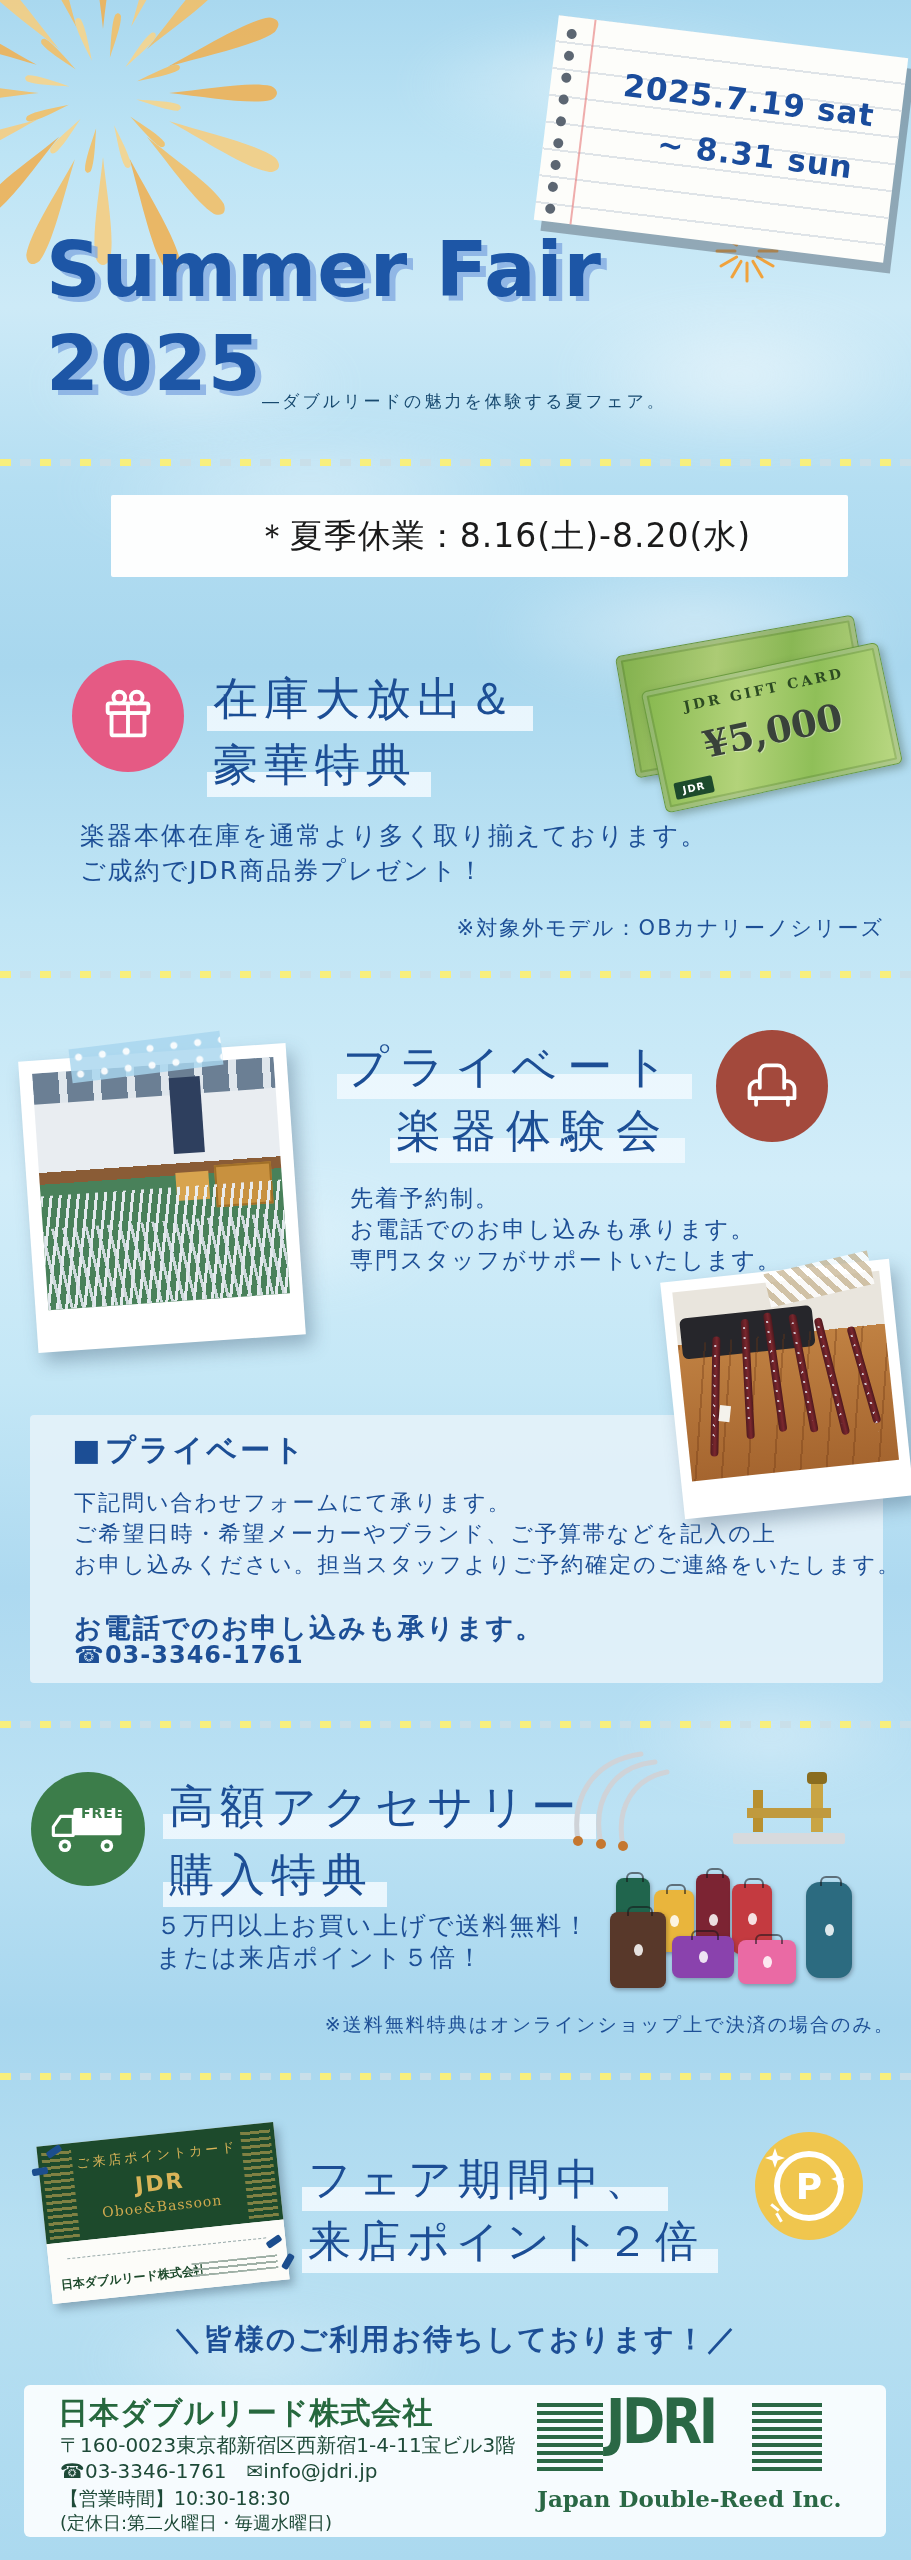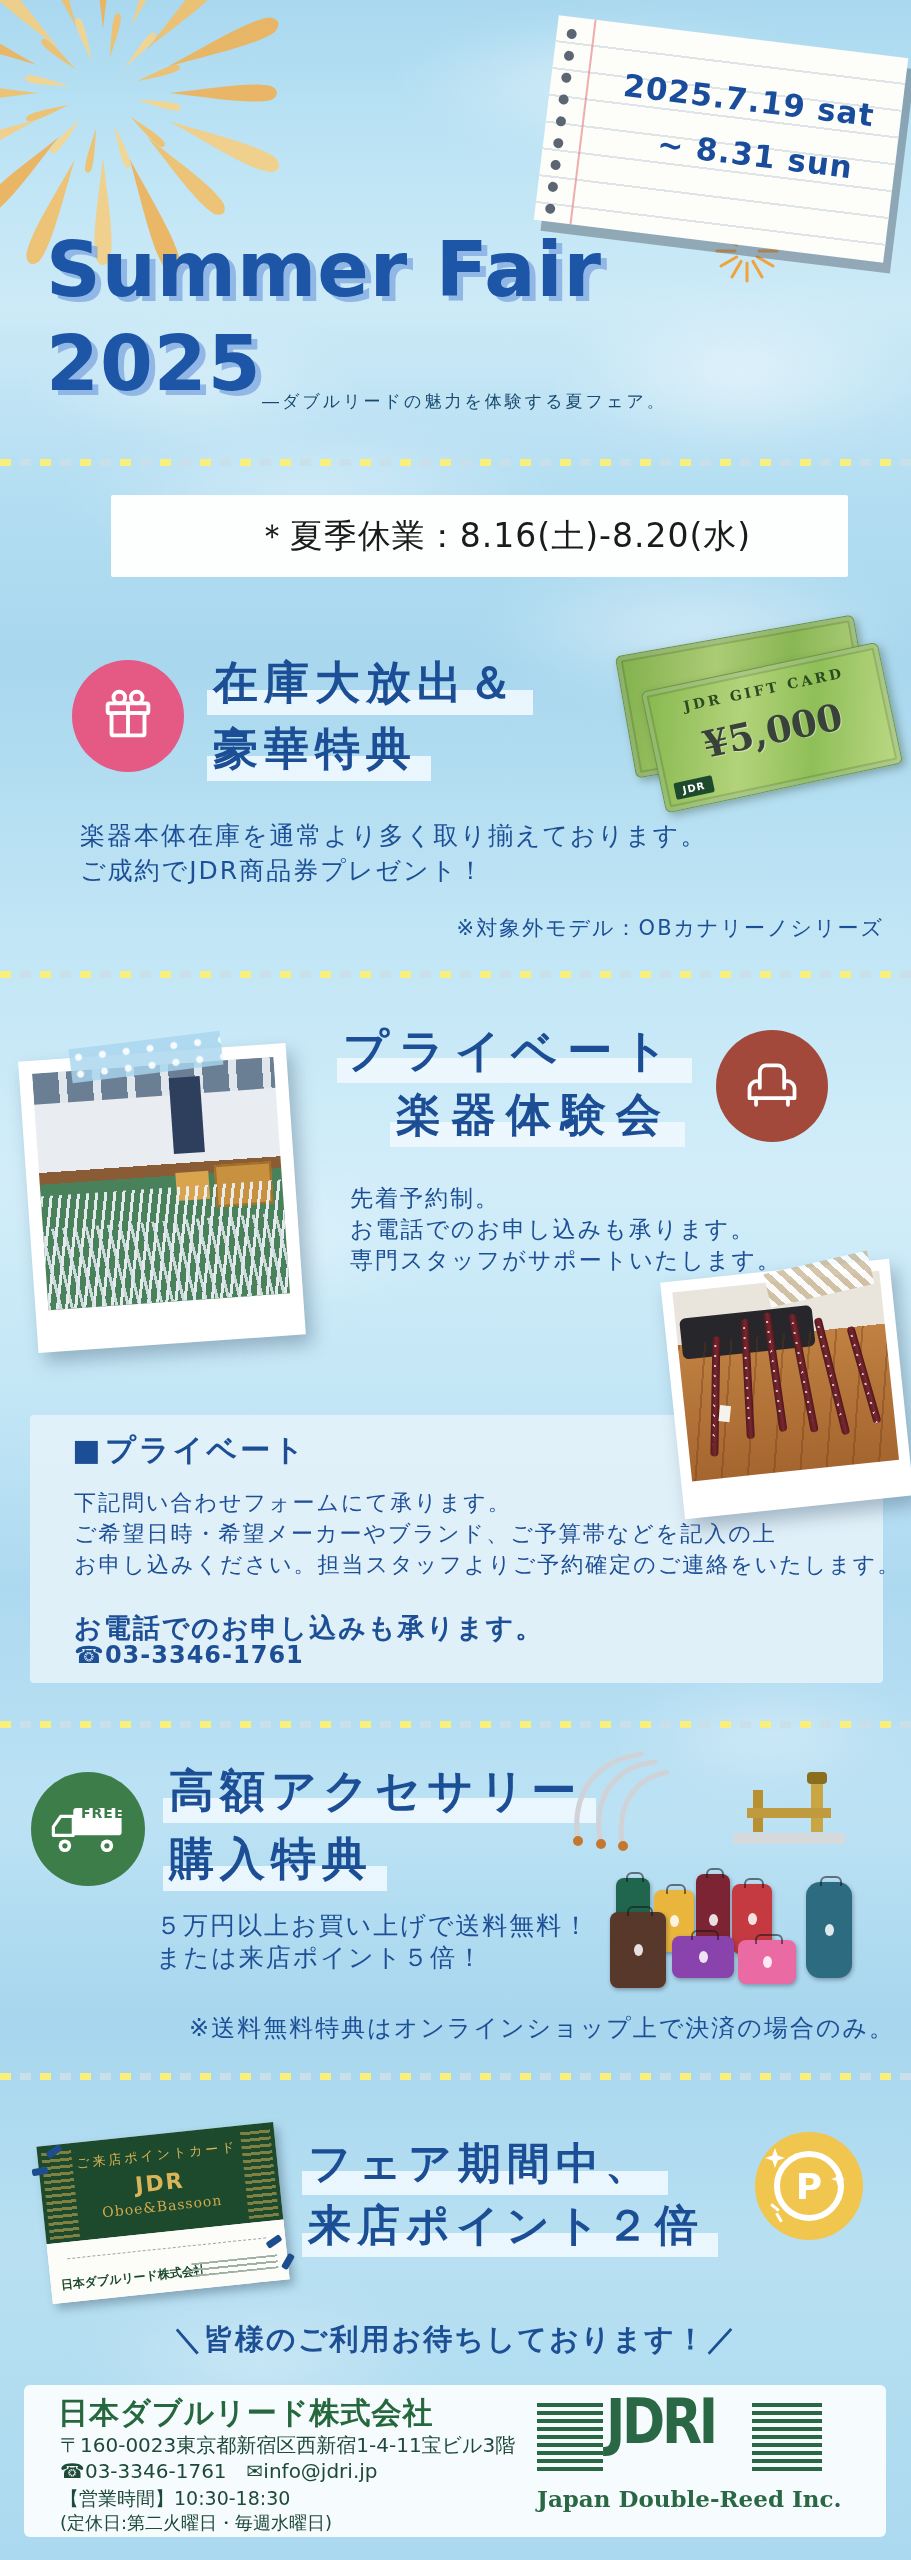--- a/index.html
+++ b/index.html
@@ -24,23 +24,23 @@
   .note-text .nl2{display:block;padding-left:26px;}
   .title{position:absolute;left:46px;font-weight:bold;color:#1d56a6;letter-spacing:1px;
     font-size:76px;line-height:1;text-shadow:6px 5px 0 rgba(130,170,225,.8);}
   .subtitle{position:absolute;left:262px;top:390px;color:#17496f;font-size:17px;letter-spacing:3px;}
   
   .notice-box{position:absolute;left:111px;top:495px;width:689px;height:82px;background:#fdfefe;
     display:flex;align-items:center;justify-content:center;border-radius:2px;padding-left:48px;}
   .notice-box span{color:#1b1b1b;font-size:33px;letter-spacing:1px;}
   
   .icon-circle{position:absolute;border-radius:50%;display:flex;align-items:center;justify-content:center;}
-  .h-line{position:absolute;font-weight:bold;color:#1c4e95;font-size:45px;letter-spacing:6px;line-height:1;
+  .h-line{position:absolute;font-weight:normal;color:#1c4e95;font-size:45px;letter-spacing:6px;line-height:1;
     padding:0 14px 10px 6px;white-space:nowrap;
-    background:linear-gradient(180deg,rgba(237,248,253,0) 54%,rgba(238,248,254,.93) 54%);}
+    background:linear-gradient(180deg,rgba(237,248,253,0) 54%,rgba(238,248,254,.93) 54%);margin-top:16px;}
   .body-text{position:absolute;color:#1d4f96;letter-spacing:2px;}
   .body-text div{white-space:nowrap;}
   .small-note{position:absolute;color:#1d4f96;letter-spacing:2px;white-space:nowrap;}
   
   .gc-wrap{position:absolute;left:635px;top:636px;width:270px;height:185px;}
   .gc-rot{position:absolute;left:0;top:0;width:100%;height:100%;transform:rotate(-12deg);}
   .gift-card{position:absolute;width:240px;height:122px;border-radius:6px;border:1px solid #6a9a40;
     background:linear-gradient(105deg,#86b84e,#b3d37a 38%,#8fbf58 66%,#bcd985);
     box-shadow:inset 0 0 0 4px rgba(255,255,255,.22),inset 0 0 0 6px rgba(60,100,40,.25),3px 4px 8px rgba(40,60,40,.35);}
   .gc-back{left:-4px;top:-6px;transform:rotate(2deg);filter:brightness(.96);}
@@ -387,21 +387,21 @@
       </div>
     <div class="case" style="left:128px;top:66px;width:58px;height:44px;background:#ea6aa4">
         <span class="handle"></span>
       </div>
   </div>
 
   <div class="body-text" style="left:156px;top:1910px;font-size:25px;line-height:32px">
     <div>５万円以上お買い上げで送料無料！</div>
     <div>または来店ポイント５倍！</div>
   </div>
-  <div class="small-note" style="right:16px;top:2012px;font-size:24px">※送料無料特典はオンラインショップ上で決済の場合のみ。</div>
+  <div class="small-note" style="right:16px;top:2012px;font-size:19px">※送料無料特典はオンラインショップ上で決済の場合のみ。</div>
 
   <div class="divider" style="top:2073px"></div>
 
   <span class="pmark" style="left:46px;top:2148px;transform:rotate(-35deg)"></span>
   <span class="pmark" style="left:32px;top:2168px;transform:rotate(-10deg)"></span>
   <span class="pmark" style="left:266px;top:2238px;transform:rotate(-35deg)"></span>
   <span class="pmark" style="left:280px;top:2258px;transform:rotate(-60deg)"></span>
 
   <div class="pcard">
     <div class="pc-top">

